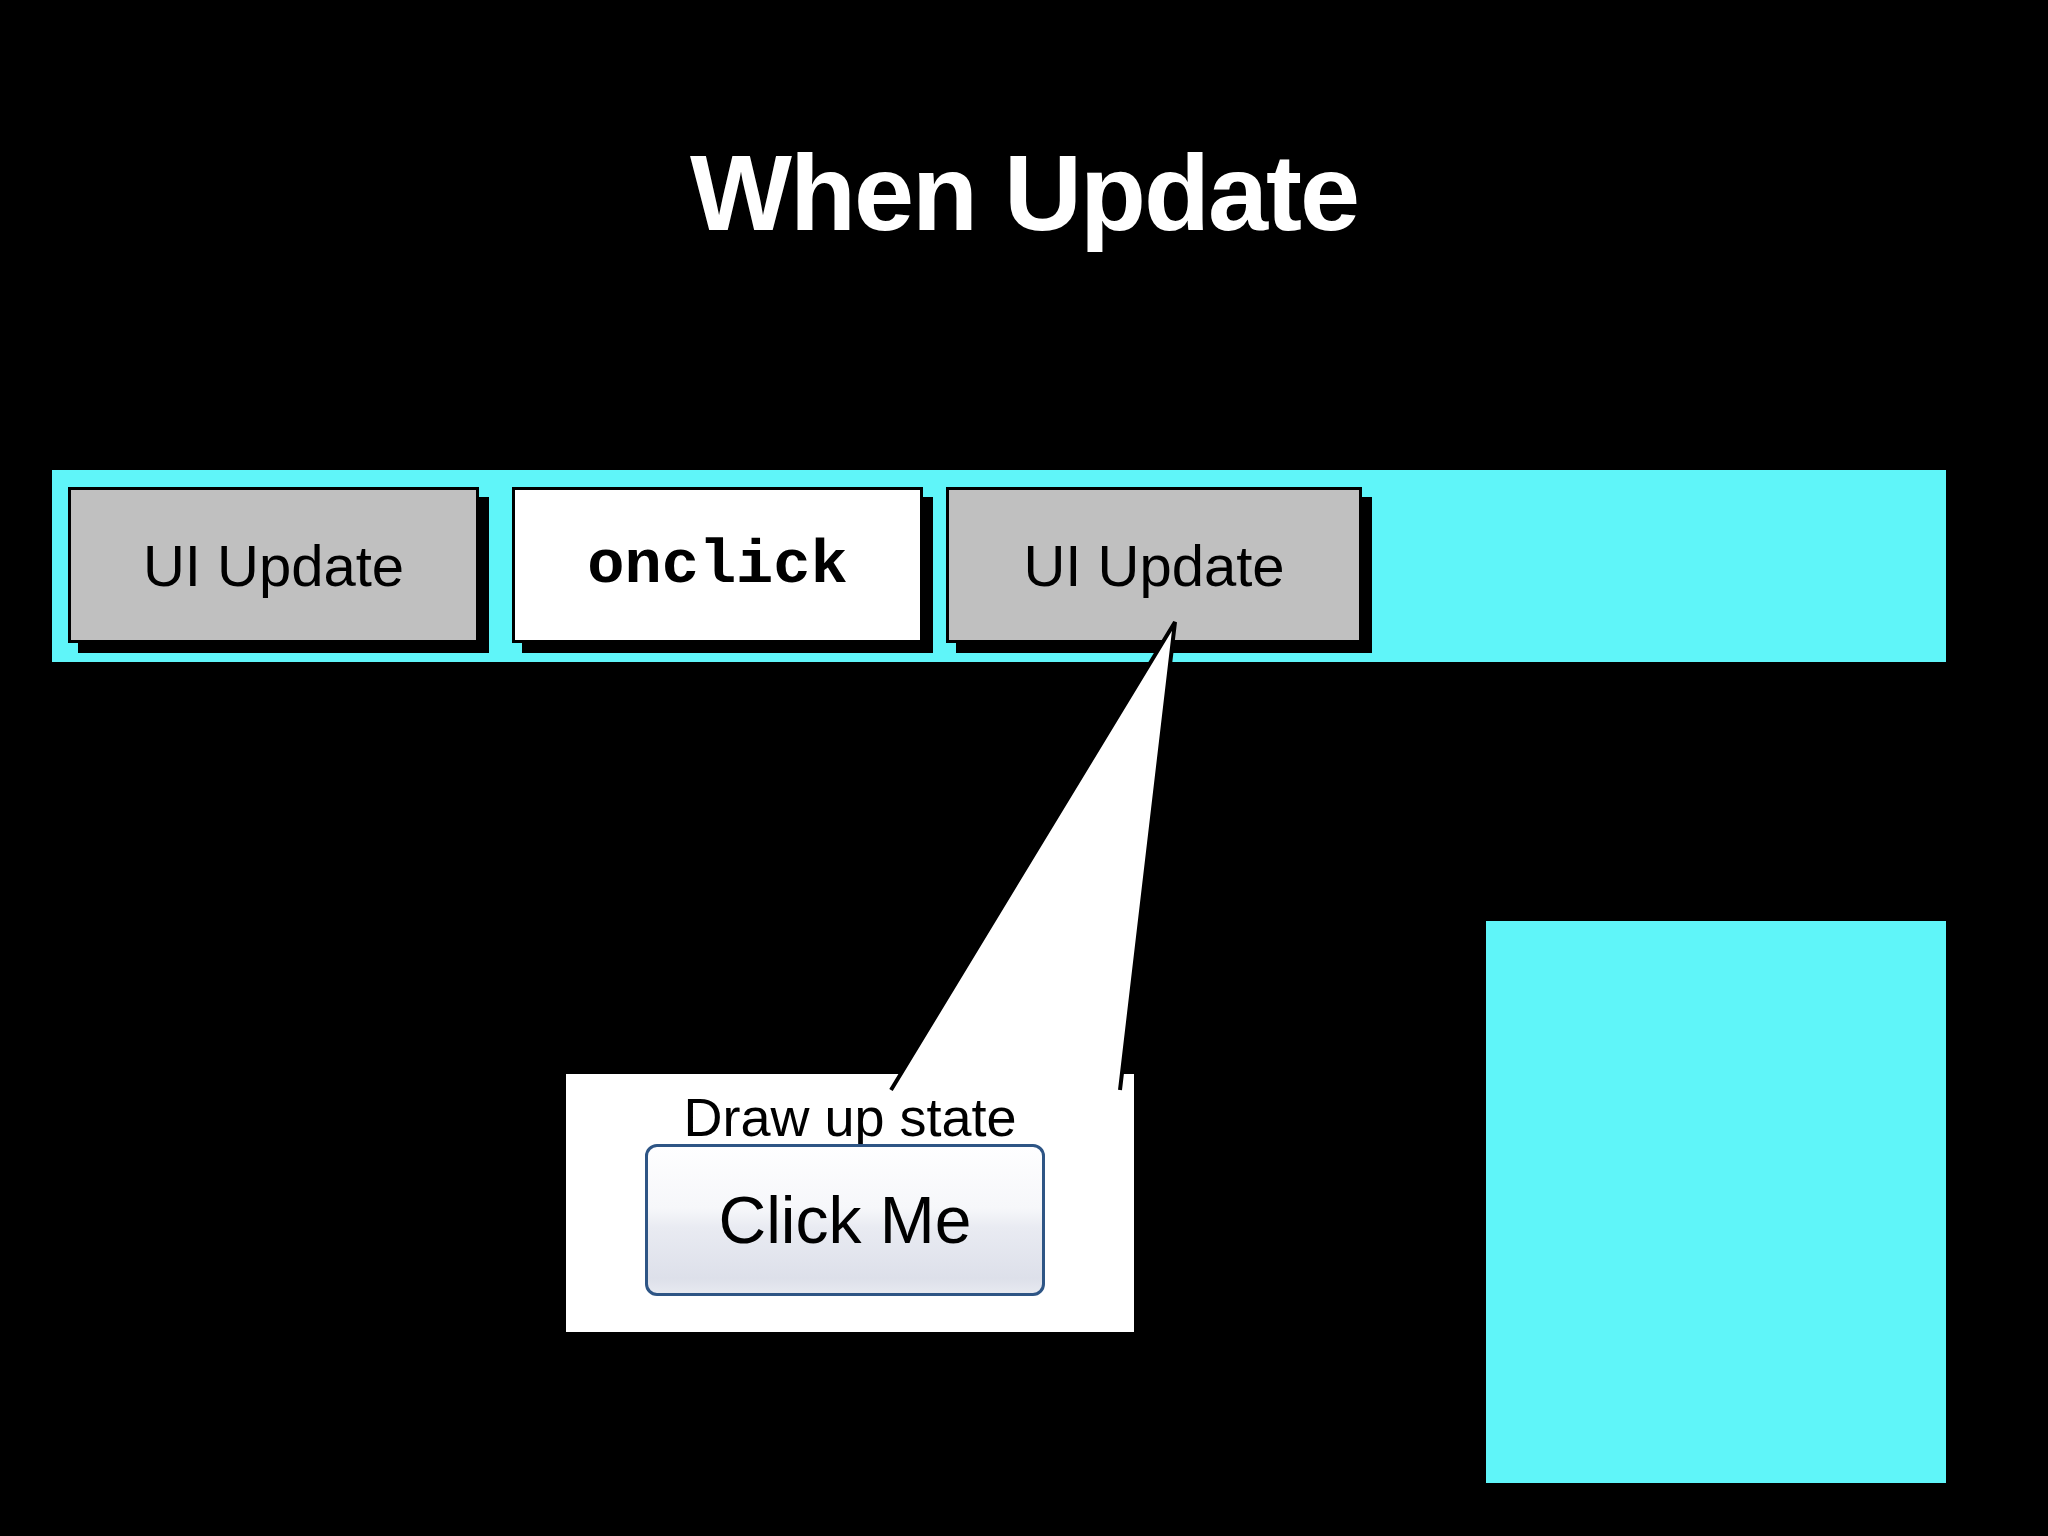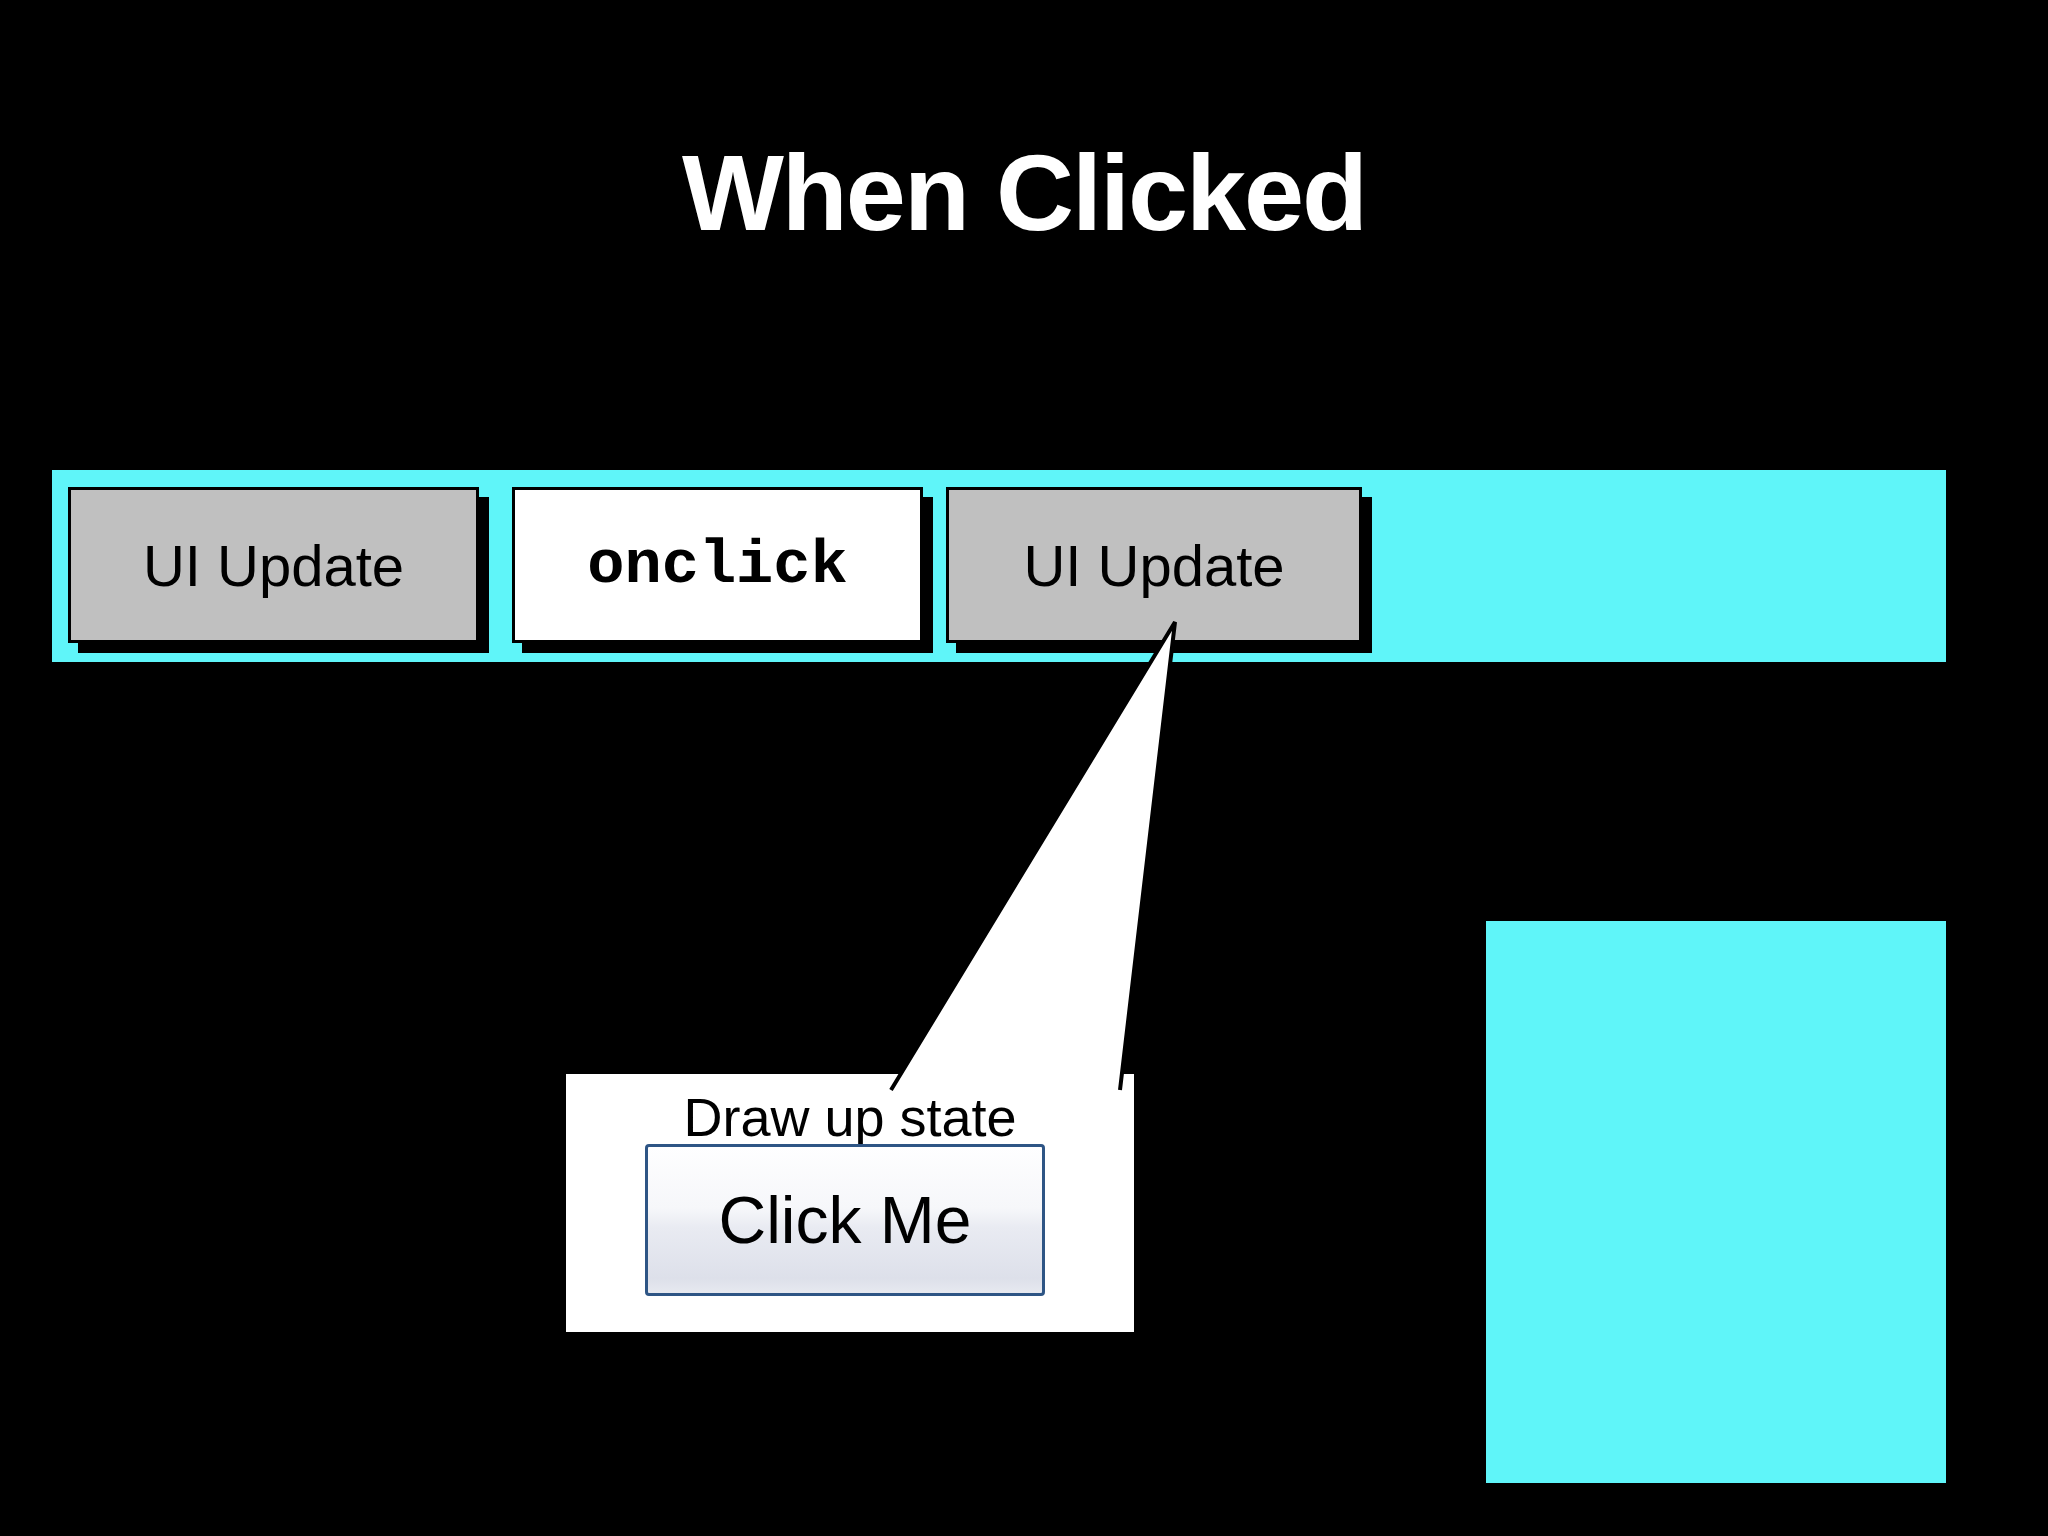--- a/index.html
+++ b/index.html
@@ -43,34 +43,34 @@
               display:flex;align-items:center;
               font-size:58px;color:var(--text-dark);z-index:3;}
 
   .wedge{position:absolute;left:850px;top:600px;width:350px;height:520px;z-index:6;}
 
   .callout{position:absolute;left:566px;top:1074px;width:568px;height:258px;
            background:var(--block-white);z-index:3;}
   .caption{position:absolute;top:12px;left:0;width:100%;text-align:center;
            font-size:54px;color:var(--text-dark);}
   .click-me{position:absolute;left:79px;top:70px;width:400px;height:152px;
-            border:3px solid var(--button-border);border-radius:4px;
+            border:3px solid var(--button-border);border-radius:12px;
             background:linear-gradient(180deg,#FEFEFF 0%,#F6F7FA 42%,#E9EBF2 55%,#DDE0EA 90%,#E7E9F0 100%);
             font-family:"Liberation Sans","DejaVu Sans",sans-serif;
             font-size:66px;color:var(--text-dark);cursor:pointer;}
 
   .cyan-rect{position:absolute;left:1486px;top:921px;width:460px;height:562px;
              background:var(--accent-cyan);z-index:1;}
 </style>
 </head>
 <body>
 
 <div class="slide">
 
-  <h1 class="title">When Clicked</h1>
+  <h1 class="title">When Update</h1>
 
   <div class="bar"></div>
 
   <div class="block gray b1">
     <span>UI Update</span>
   </div>
   <div class="block white b2">
     <span class="mono">onclick</span>
   </div>
   <div class="block gray b3">

